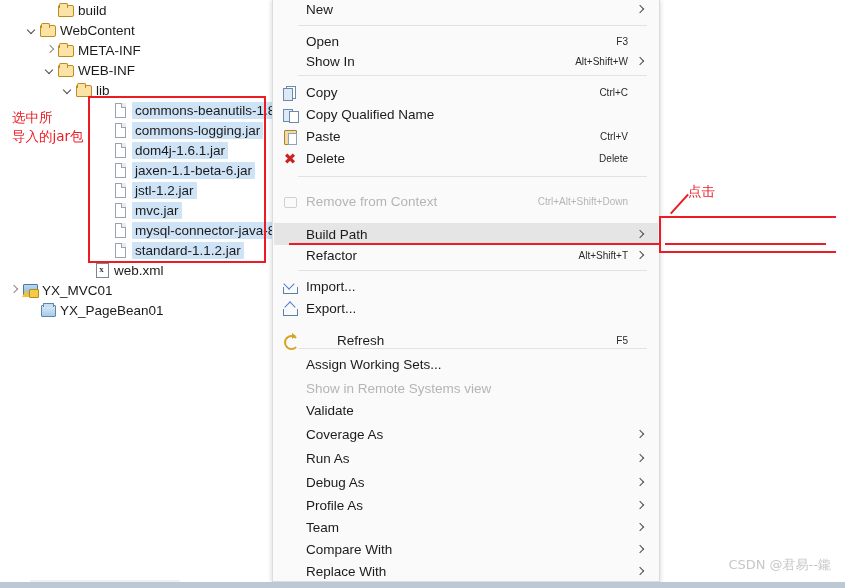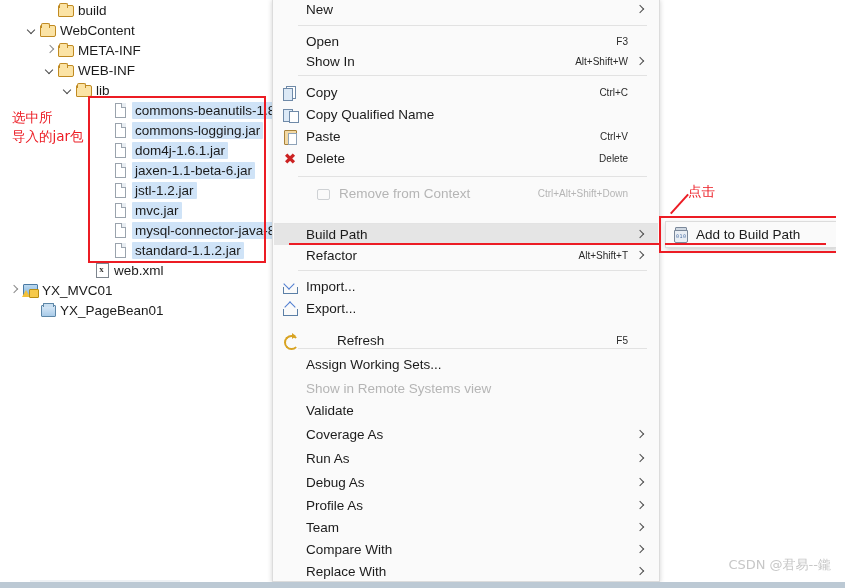--- a/index.html
+++ b/index.html
@@ -303,21 +303,21 @@
         <span class="mi-ico i-paste"></span>
         <span class="mi-label">Paste</span>
         <span class="mi-accel">Ctrl+V</span>
       </div>
       <div class="mi" style="top: 149px;">
         <span class="mi-ico i-del">✖</span>
         <span class="mi-label">Delete</span>
         <span class="mi-accel">Delete</span>
       </div>
       <div class="sep" style="top: 177px;"></div>
-      <div class="mi disabled" style="top: 184px; padding-left: 33px;">
+      <div class="mi disabled" style="top: 192px;">
         <span class="mi-ico i-gray i-dim"></span>
         <span class="mi-label">Remove from Context</span>
         <span class="mi-accel">Ctrl+Alt+Shift+Down</span>
       </div>
       <div class="mi noico hover" style="top: 224px;">
         <span class="mi-label">Build Path</span>
         <span class="mi-arrow"></span>
       </div>
       <div class="mi noico" style="top: 246px;">
         <span class="mi-label">Refactor</span>
@@ -373,26 +373,20 @@
         <span class="mi-arrow"></span>
       </div>
       <div class="mi noico" style="top: 562px;">
         <span class="mi-label">Replace With</span>
         <span class="mi-arrow"></span>
       </div>
     </div>
 
   <div class="red-underline" style="left:289px;top:243px;width:372px;"></div>
 
-  <div class="submenu">
-    <span class="sm-ico">
-        <span class="sm-dots">010</span>
-      </span>
-    <span class="sm-label">Add to Build Path</span>
-  </div>
   <div class="sub-redbox"></div>
   <div class="sub-redline"></div>
 
   <div class="cn-note2" style="left:688px;top:183px;">点击</div>
   <div class="arrow-line" style="left:670px;top:213px;width:26px;transform:rotate(-48deg);"></div>
 
   <div class="rt-edge"></div>
 
   <div class="bottom-tab"></div>
   <div class="bottom-strip"></div>

